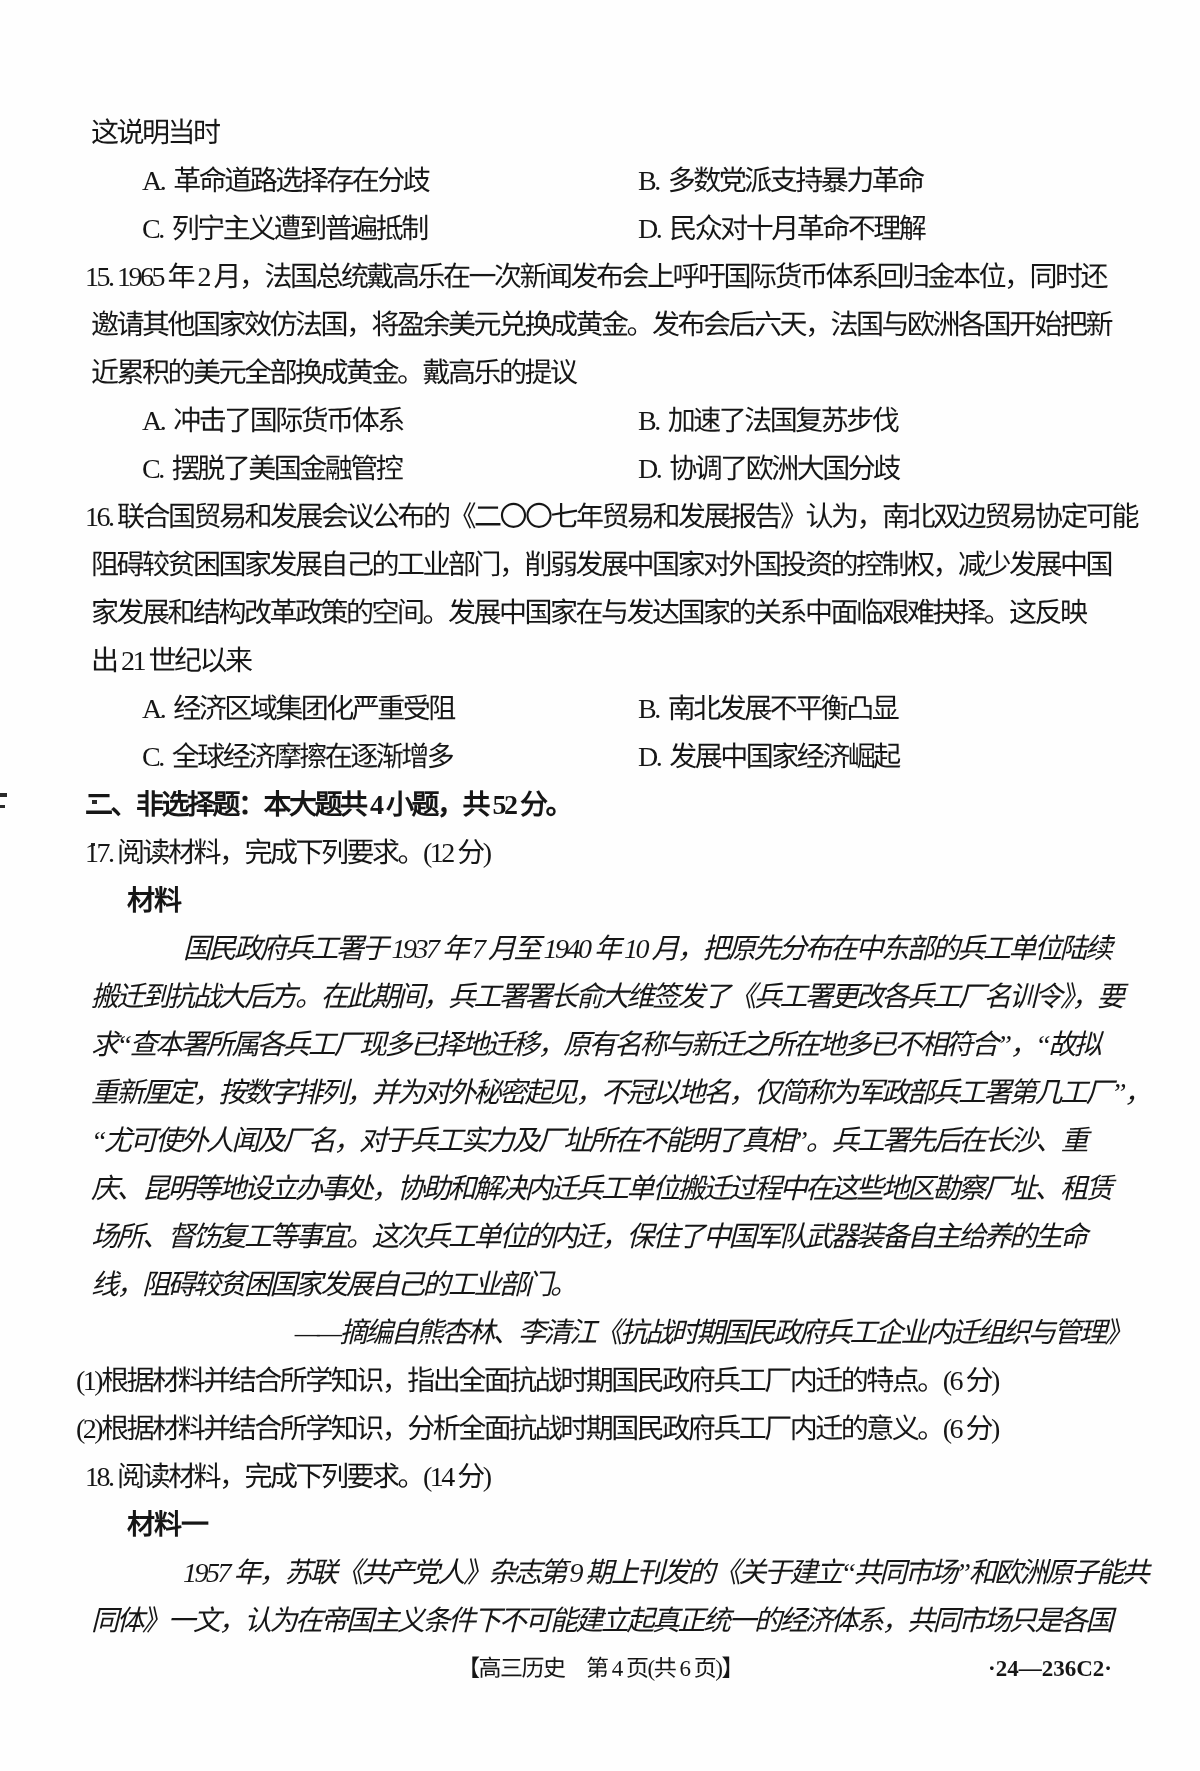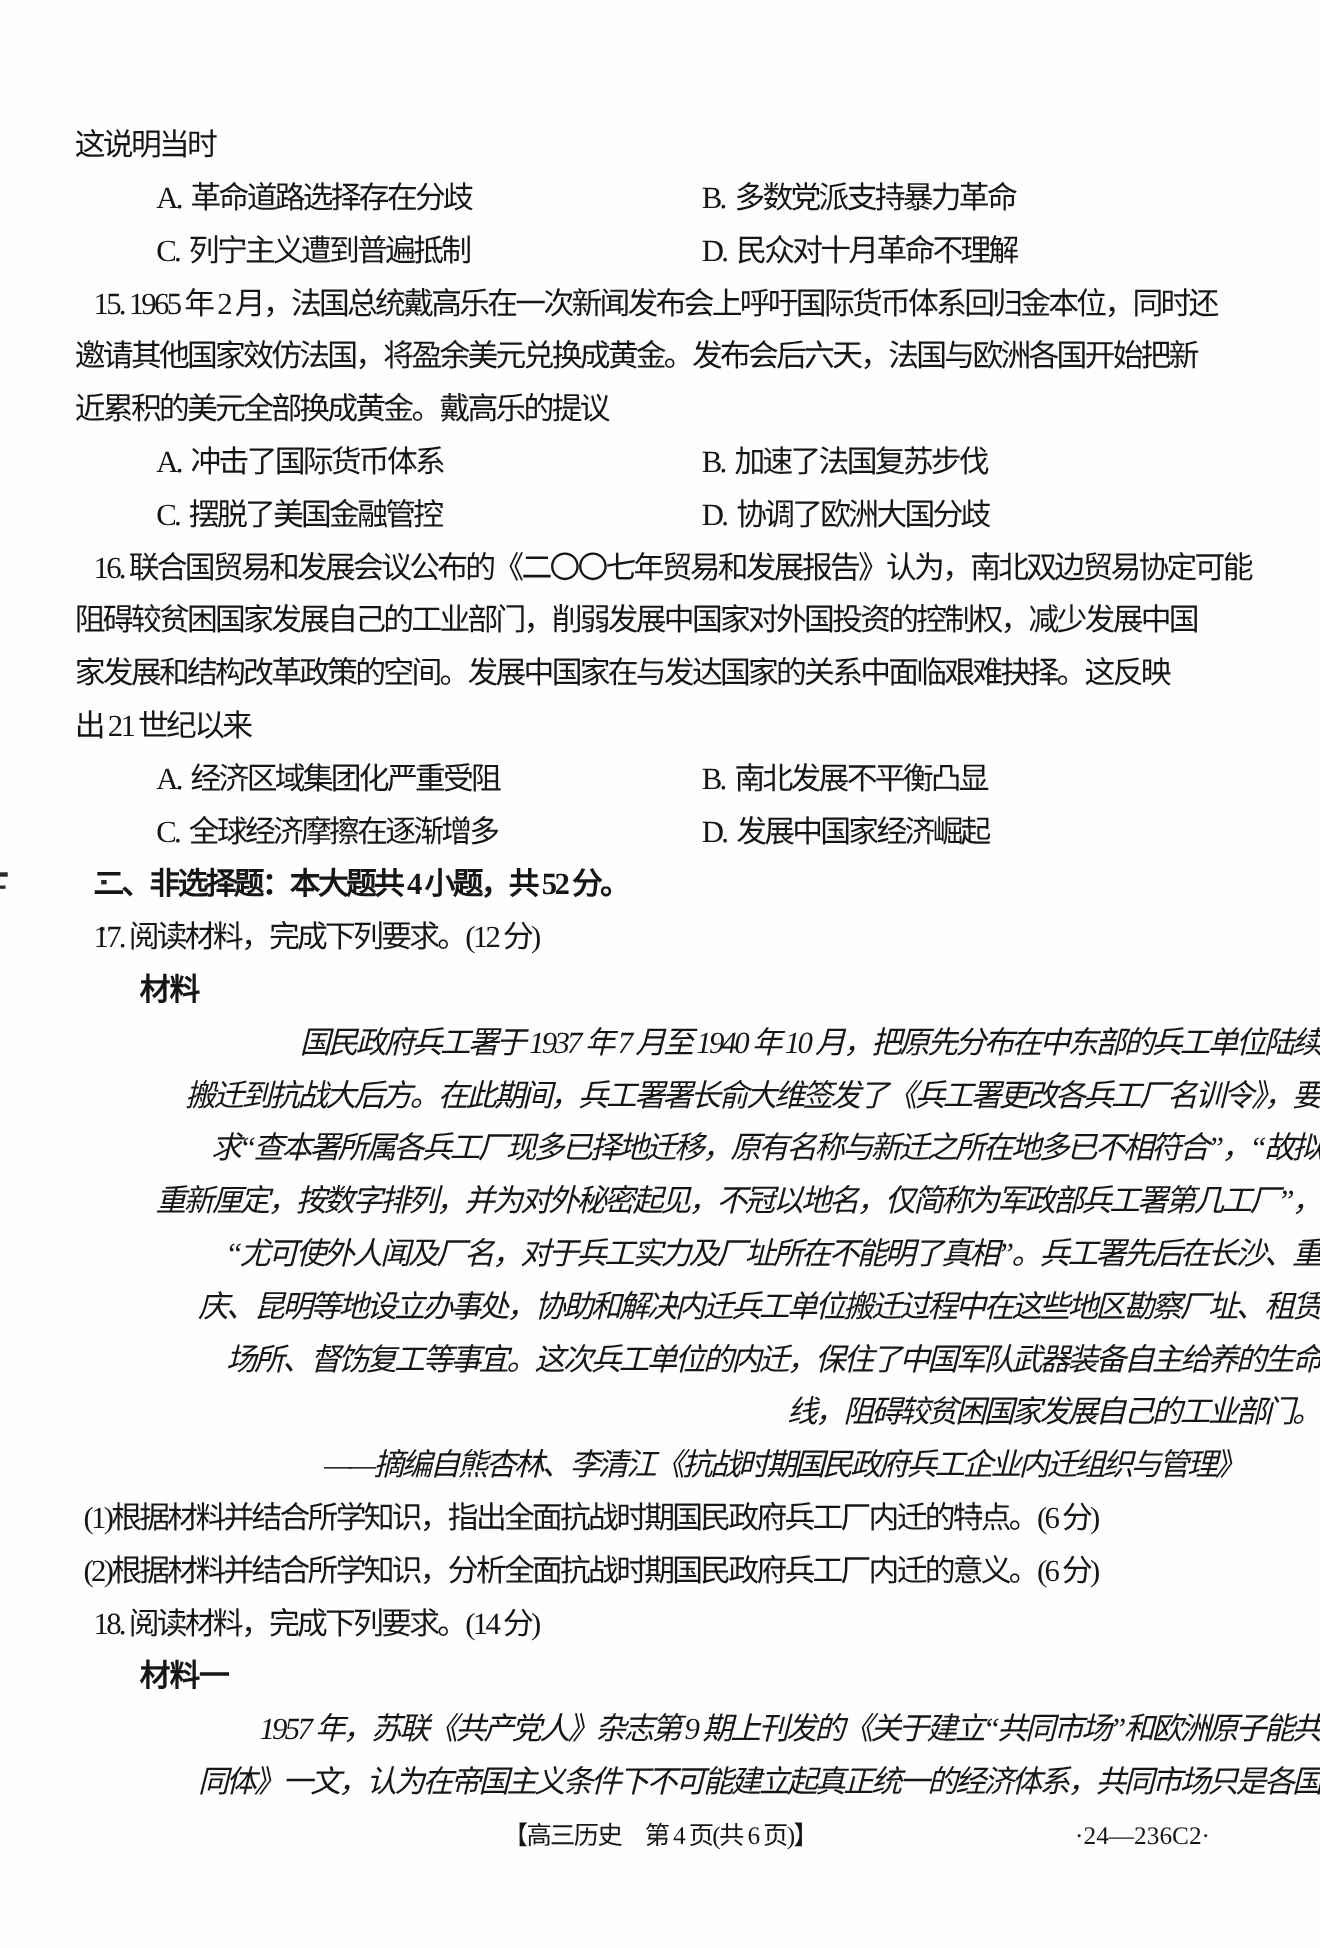--- a/index.html
+++ b/index.html
@@ -11,32 +11,32 @@
     background: #fefefe;
     overflow: hidden;
     color: #161616;
     font-family: "Liberation Serif", "DejaVu Serif", serif;
     font-size: 28px;
     letter-spacing: -2.5px;
   }
   .content { position: absolute; top: 109px; left: 0; width: 1200px; }
   .line { height: 48px; line-height: 48px; white-space: nowrap; }
   .x-num  { padding-left: 85px; }
-  .x-body { padding-left: 68px; }
+  .x-body { padding-left: 91px; }
   .x-sub  { padding-left: 76px; }
   .x-opts { padding-left: 142px; }
   .x-ind  { padding-left: 183px; }
   .x-mathead { padding-left: 127px; font-weight: bold; letter-spacing: -1px; }
   .x-src  { text-align: right; padding-right: 70px; }
   .bold   { font-weight: bold; }
-  .kai    { font-style: italic; text-align: right; }
+  .kai    { font-style: italic; }
   .optcell  { display: inline-block; width: 496px; }
   .opt-label { margin-right: 9px; }
   .footer-line { position: relative; text-align: center; font-size: 23px; letter-spacing: -1.5px; }
-  .footer-code { position: absolute; right: 100px; top: 0; letter-spacing: 0; }
+  .footer-code { position: absolute; right: 88px; top: 0; letter-spacing: 0; font-weight: bold; }
   .speck { position: absolute; background: #2a2a2a; }
   .speck.s1 { left: 0;  top: 793px; width: 7px; height: 4px; }
   .speck.s2 { left: 0;  top: 805px; width: 5px; height: 3px; }
   .speck.s3 { left: 92px; top: 800px; width: 5px; height: 4px; }
   .speck.s4 { left: 91px; top: 843px; width: 4px; height: 3px; }
 </style>
 </head>
 <body>
 
 <div class="page">

